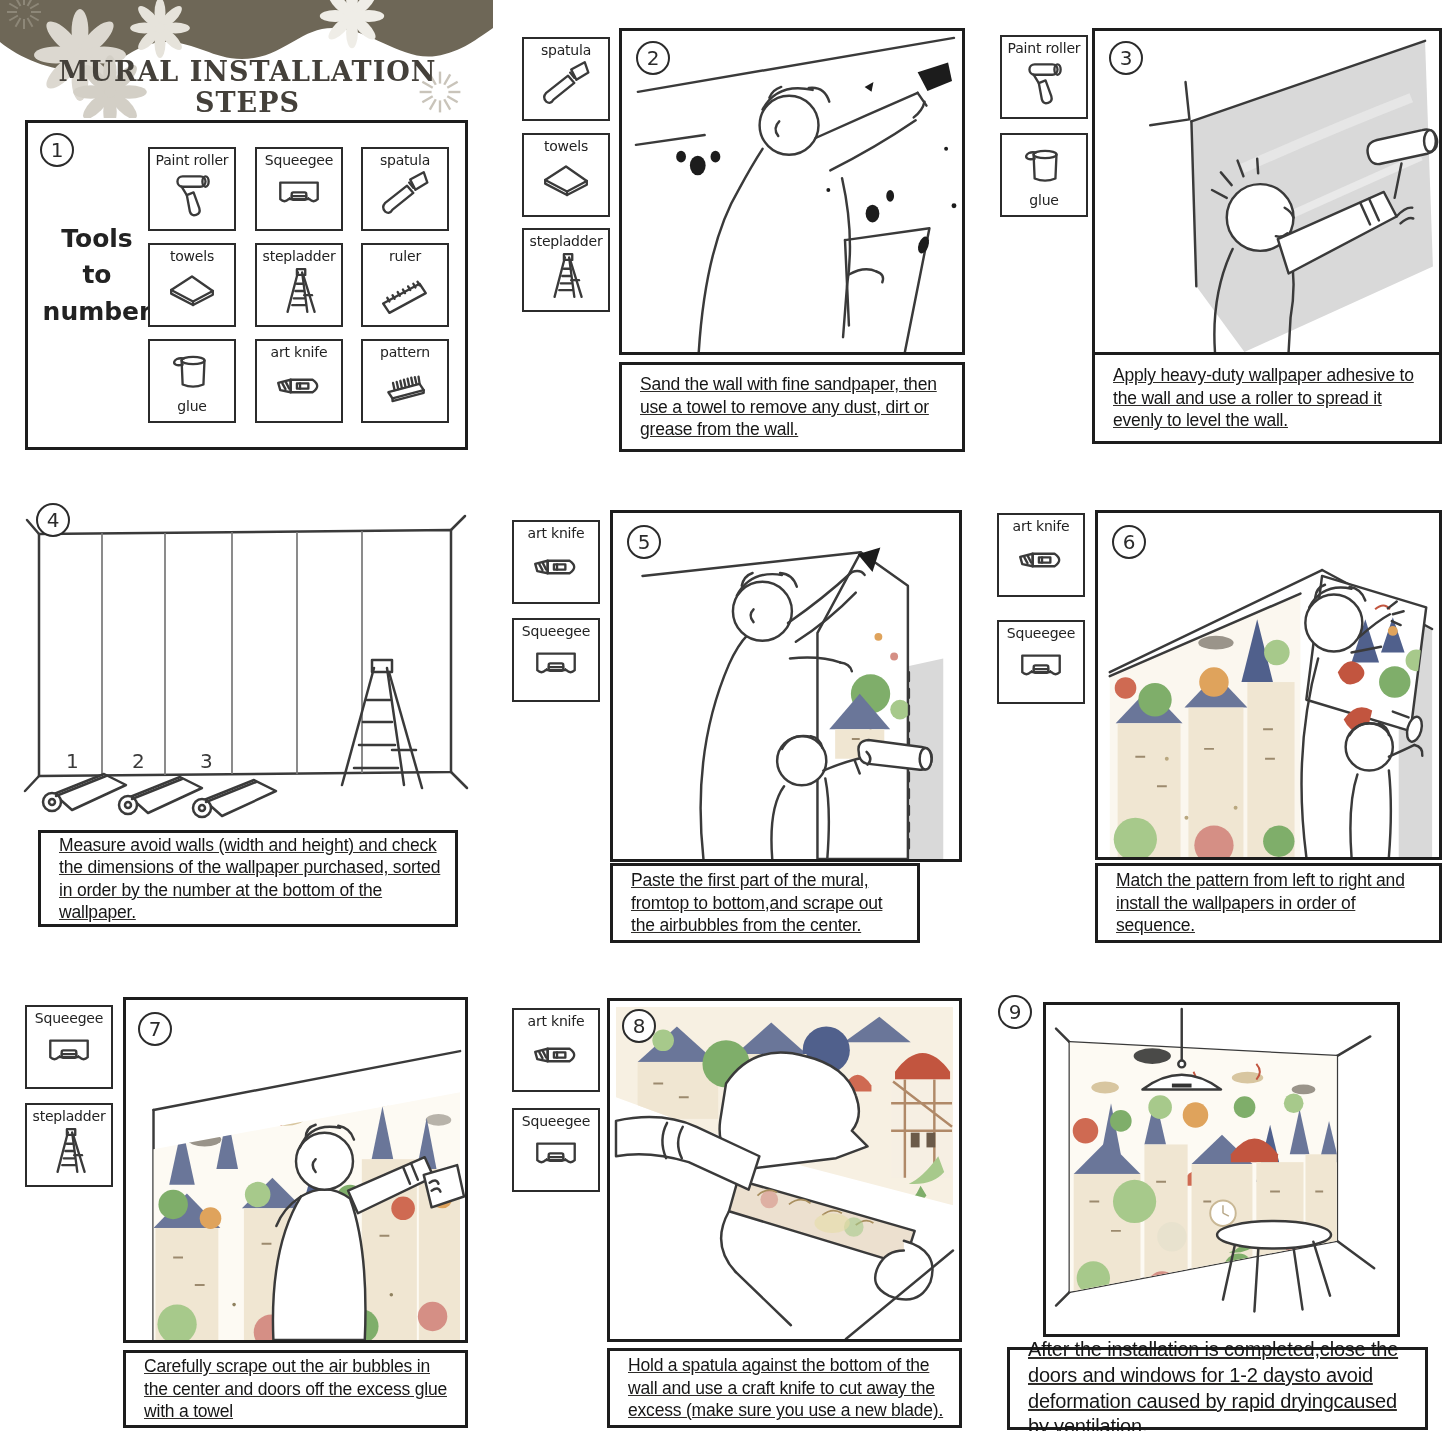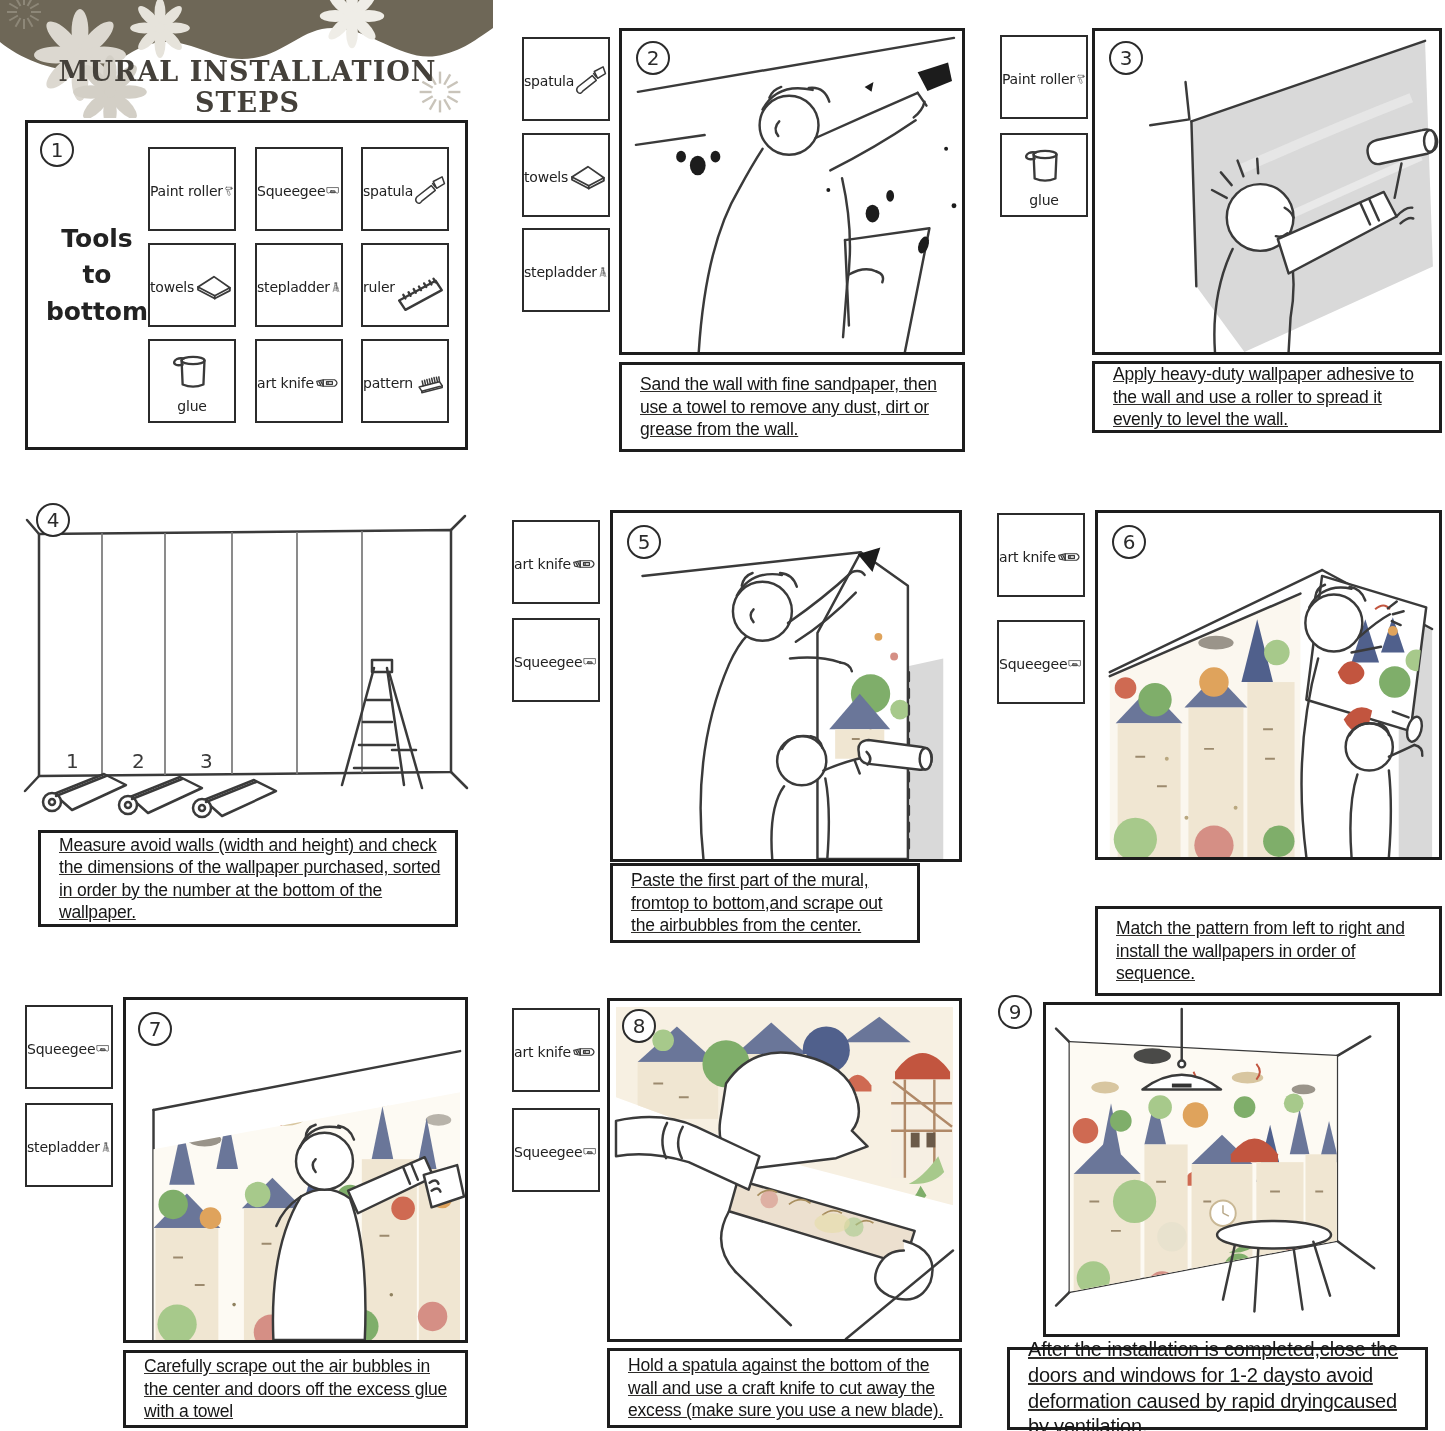--- a/index.html
+++ b/index.html
@@ -16,21 +16,21 @@
   .panel-box{position:absolute;border:3px solid #1d1d1d;background:#fff;box-sizing:border-box;}
   .scene{position:absolute;left:0;top:0;width:100%;height:100%;}
   .caption-box{position:absolute;border:3px solid #1d1d1d;background:#fff;box-sizing:border-box;
        display:flex;align-items:center;padding:6px 12px 6px 18px;text-decoration:underline;}
   .caption-box p{margin:0;font-size:17.5px;line-height:1.28;letter-spacing:-0.2px;color:#161616;}
   .caption-box.small p{font-size:20px;}
   .step-num{position:absolute;width:30px;height:30px;border:2.5px solid #2b2b2b;border-radius:50%;
        background:#fff;display:flex;align-items:center;justify-content:center;
        font-size:20px;font-family:"DejaVu Sans",sans-serif;color:#2b2b2b;z-index:5;}
   .tool-box{position:absolute;width:88px;height:84px;border:2.5px solid #2b2b2b;background:#fff;
-       box-sizing:border-box;display:flex;flex-direction:row;align-items:center;padding-top:3px;}
+       box-sizing:border-box;display:flex;flex-direction:column;align-items:center;padding-top:3px;}
   .tool-box.icon-first{flex-direction:column-reverse;padding:3px 0 6px 0;justify-content:center;}
   .tool-label{font-size:14px;letter-spacing:-0.2px;white-space:nowrap;color:#222;
        font-family:"DejaVu Sans",sans-serif;}
   .tool-icon{width:52px;height:52px;}
   .banner-title{position:absolute;left:35px;top:56px;width:425px;text-align:center;
        font-family:"DejaVu Serif",serif;font-weight:bold;font-size:27px;letter-spacing:1px;color:#44403a;}
   .tools-heading{position:absolute;left:10px;top:98px;width:118px;text-align:center;
        font-family:"DejaVu Sans",sans-serif;font-weight:bold;font-size:25px;line-height:1.45;color:#222;}
   
   .ln{fill:none;stroke:var(--c-line);stroke-width:2.5;stroke-linecap:round;stroke-linejoin:round;}
@@ -147,21 +147,21 @@
 </svg>
 <div class="banner-title">MURAL INSTALLATION STEPS</div>
 
 <div class="panel-box" style="left:25px;top:120px;width:443px;height:330px">
   <div class="step-num" style="left:12px;top:10px">
       <span>1</span>
     </div>
   <div class="tools-heading">
     <div>Tools</div>
     <div>to</div>
-    <div>bottom</div>
+    <div>number</div>
   </div>
   <div class="tool-box" style="left:120px;top:24px">
     <span class="tool-label">Paint roller</span>
     <svg class="tool-icon">
         <use href="#sym-roller"></use>
       </svg>
   </div>
   <div class="tool-box" style="left:227px;top:24px">
     <span class="tool-label">Squeegee</span>
     <svg class="tool-icon">
@@ -304,21 +304,21 @@
     <path class="lnf" d="M186 212 L294 164 L307 189 L197 247 Z"></path>
     <path class="ln" d="M279 171 l10 22"></path>
       <path class="ln" d="M270 175 l10 22"></path>
     <path class="ln" d="M307 189 q9 -10 16 -9"></path>
       <path class="ln" d="M311 196 q8 -7 13 -5"></path>
     <path class="lnf" d="M278 126 Q275 114 287 111 L333 101 Q345 98 348 110 Q350 122 338 125 L292 135 Q281 138 278 126 Z"></path>
     <ellipse class="lnf" cx="341" cy="112" rx="6" ry="11"></ellipse>
     <path class="ln" d="M312 135 L305 170"></path>
   </svg>
 </div>
-<div class="caption-box" style="left:1092px;top:361px;width:350px;height:72px">
+<div class="caption-box" style="left:1092px;top:352px;width:350px;height:92px">
   <p>Apply heavy-duty wallpaper adhesive to the wall and use a roller to spread it evenly to level the wall.</p>
 </div>
 
 <div class="step-num" style="left:36px;top:503px">
     <span>4</span>
   </div>
 <svg class="abs" style="left:20px;top:500px" width="450" height="335" viewBox="0 0 450 335">
   <path class="ln" d="M7 20 L19 34"></path>
     <path class="ln" d="M431 30 L445 16"></path>
   <path class="ln" d="M19 276 L5 291"></path>
@@ -496,21 +496,21 @@
     <path class="fRed" d="M250 210 q13 -19 29 -9 l-5 21 q-15 6 -24 -12 Z"></path>
     <circle class="lnf" cx="276" cy="238" r="24"></circle>
     <path class="ln" d="M256 226 Q266 209 288 216"></path>
       <path class="ln" d="M286 214 q9 3 10 12"></path>
     <path class="ln" d="M258 350 Q254 296 264 266"></path>
       <path class="ln" d="M296 262 Q300 300 296 350"></path>
     <path class="ln" d="M296 248 Q314 240 322 236"></path>
       <path class="ln" d="M322 236 q9 2 8 11"></path>
   </svg>
 </div>
-<div class="caption-box" style="left:1095px;top:906px;width:347px;height:90px">
+<div class="caption-box" style="left:1095px;top:863px;width:347px;height:80px">
   <p>Match the pattern from left to right and install the wallpapers in order of sequence.</p>
 </div>
 
 <div class="tool-box" style="left:25px;top:1005px">
   <span class="tool-label">Squeegee</span>
   <svg class="tool-icon">
       <use href="#sym-squeegee"></use>
     </svg>
 </div>
 <div class="tool-box" style="left:25px;top:1103px">

